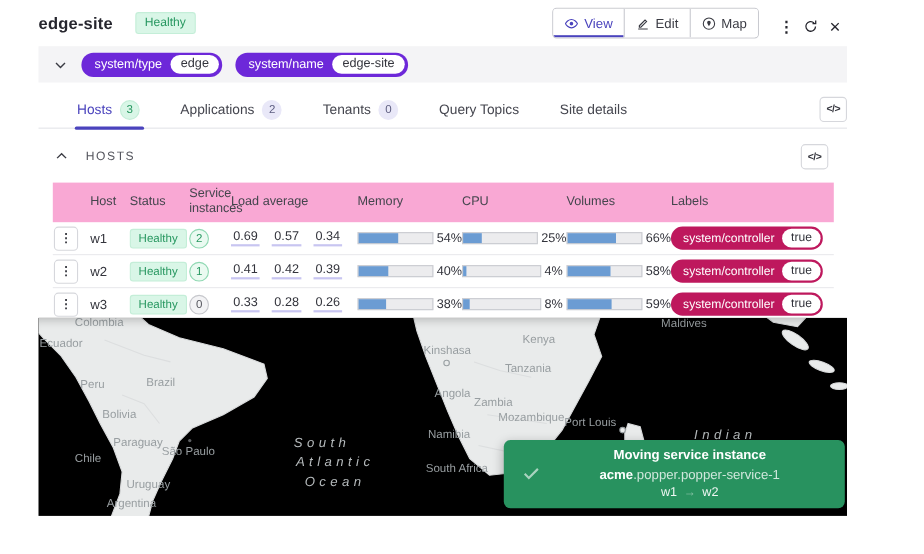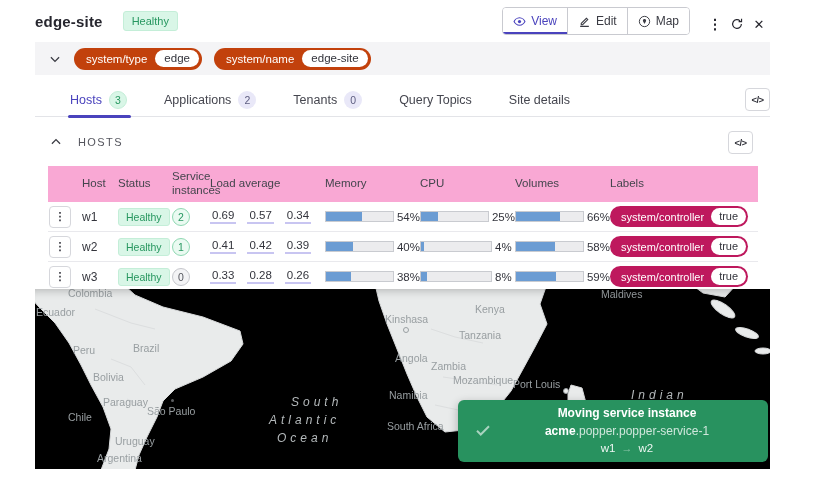--- a/index.html
+++ b/index.html
@@ -19,21 +19,21 @@
   .btn-group button.active::after { content:""; position:absolute; left:0; right:0; bottom:0; height:2px; background:#4a43bd; }
   .icon-btn { border:none; background:transparent; cursor:pointer; font-family:inherit; color:#26262e; display:flex; align-items:center; justify-content:center; width:22px; height:22px; }
   .kebab-glyph { font-size:14px; font-weight:bold; color:#26262e; }
   .close-glyph { font-size:13px; color:#26262e; }
   .sep16 { width:14px; }
   .icon12 { width:13px; height:13px; display:inline-block; }
   .icon14 { width:14px; height:14px; display:inline-block; }
 
   
   .chipsbar { position:absolute; top:42px; left:35px; width:735px; height:33px; background:#f4f4f6; display:flex; align-items:center; padding-left:13px; gap:12px; }
-  .chip { display:flex; align-items:center; background:#c2410c; color:#fff; border-radius:12px; height:22px; padding:0 3px 0 12px; font-size:11.5px; }
+  .chip { display:flex; align-items:center; background:#6d28d9; color:#fff; border-radius:12px; height:22px; padding:0 3px 0 12px; font-size:11.5px; }
   .chip-value { background:#fff; color:#33343c; border-radius:9px; padding:1px 9px; margin-left:8px; font-size:11.5px; line-height:15px; }
   .chev { color:#3a3b43; display:flex; align-items:center; }
 
   
   .tabs { position:absolute; top:84px; left:35px; width:735px; height:33px; border-bottom:1px solid #e3e4e8; display:flex; align-items:center; gap:37px; padding-left:35px; }
   .tab { display:flex; align-items:center; gap:7px; font-size:12.5px; color:#45464f; cursor:pointer; height:33px; position:relative; }
   .tab.active { color:#4a43bd; }
   .tab.active::after { content:""; position:absolute; left:-2px; right:-4px; bottom:-1px; height:3px; background:#4a43bd; border-radius:2px; }
   .count-pill { min-width:18px; height:18px; border-radius:9px; display:flex; align-items:center; justify-content:center; font-size:10.5px; padding:0 4px; }
   .count-green { background:#d9f6e7; color:#279760; border:1px solid #c4eed8; }
@@ -361,21 +361,21 @@
     <span class="map-label" style="left:424px;top:40px">Tanzania</span>
     <span class="map-label" style="left:360px;top:63px">Angola</span>
     <span class="map-label" style="left:396px;top:71px">Zambia</span>
     <span class="map-label" style="left:418px;top:85px">Mozambique</span>
     <span class="map-label" style="left:354px;top:100px">Namibia</span>
     <span class="map-label" style="left:478px;top:89px">Port Louis</span>
     <span class="map-marker" style="left:528px;top:99px"></span>
     <span class="map-label" style="left:566px;top:-1px">Maldives</span>
     <span class="map-label" style="left:352px;top:131px">South Africa</span>
 
-    <span class="ocean-label" style="left:256px;top:106px">South</span>
+    <span class="ocean-label" style="left:232px;top:106px">South</span>
     <span class="ocean-label" style="left:234px;top:124px">Atlantic</span>
     <span class="ocean-label" style="left:242px;top:142px">Ocean</span>
     <span class="ocean-label" style="left:596px;top:99px">Indian</span>
 
     <div class="toast">
       <span class="toast-check">
         <svg viewBox="0 0 24 24" width="18" height="18">
             <path d="M4 13l5 5 11-11" fill="none" stroke="rgba(255,255,255,.6)" stroke-width="2.6"></path>
           </svg>
       </span>

